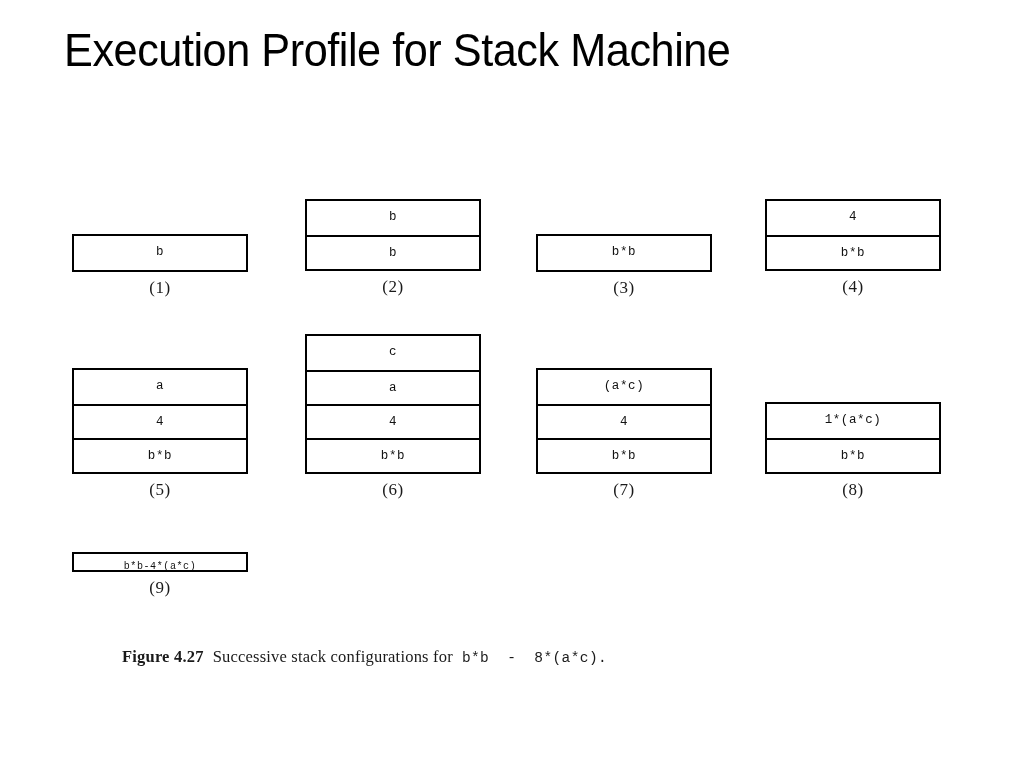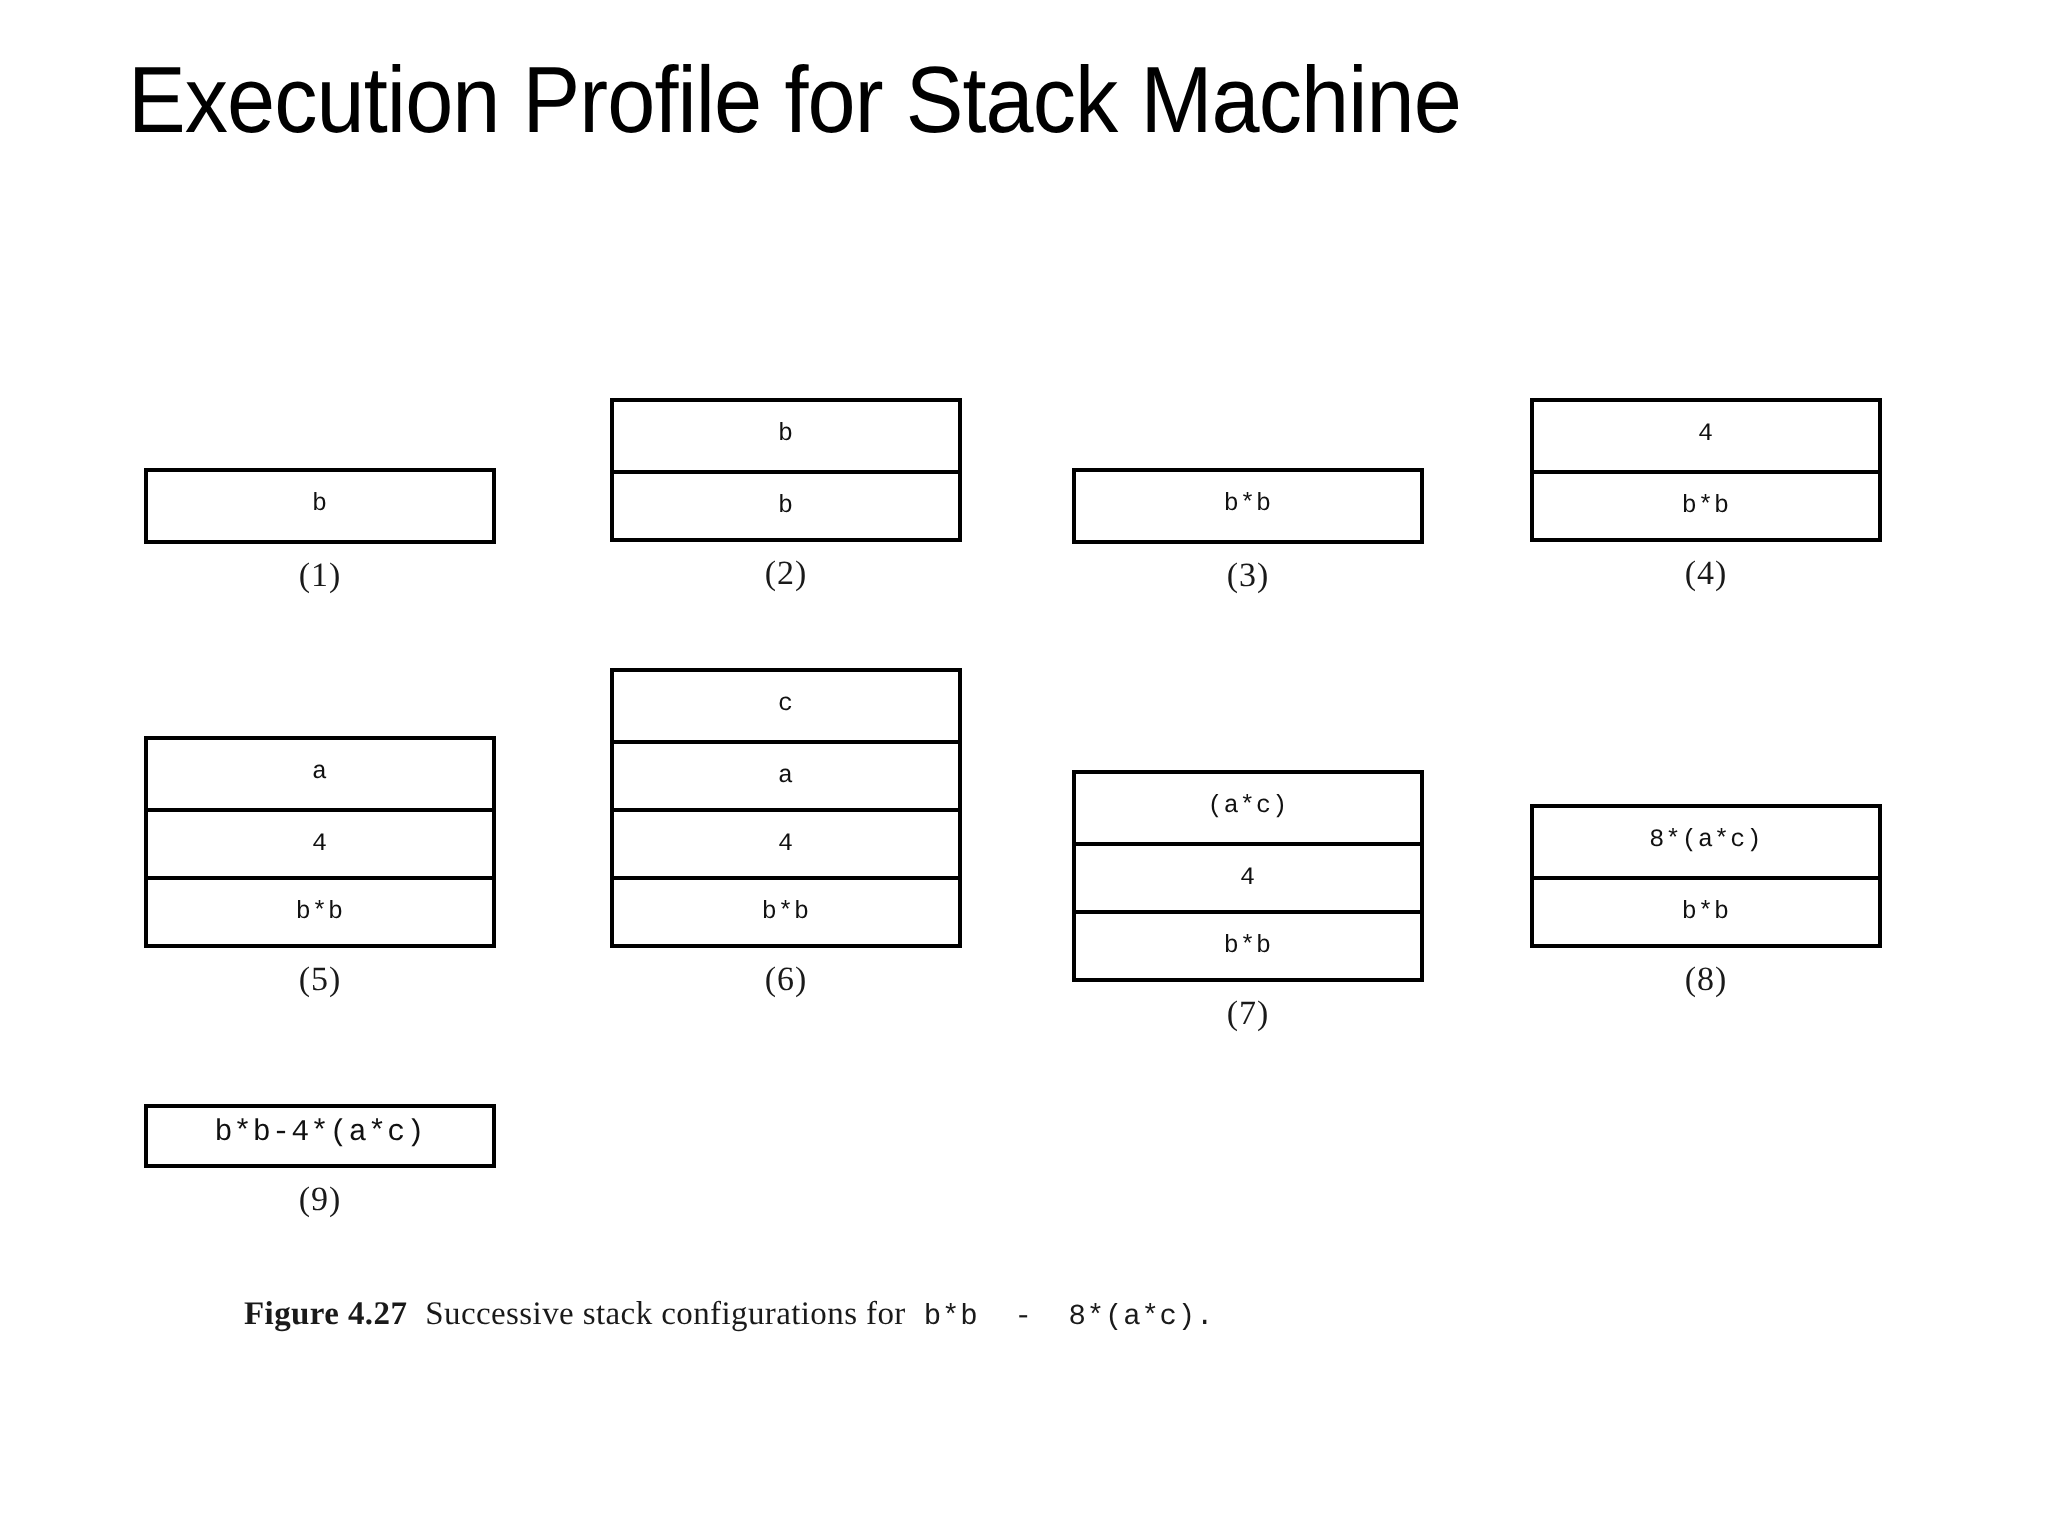--- a/index.html
+++ b/index.html
@@ -67,23 +67,23 @@
     box-sizing: border-box;
     white-space: nowrap;
     overflow: hidden;
   }
   .stack-cell:first-child {
     border-top: none;
   }
 
   
   .stack-box.compact .stack-cell {
-    height: 28px;
+    height: 16px;
     line-height: 26px;
-    font-size: 15px;
+    font-size: 10px;
   }
 
   .stack-label {
     text-align: center;
     font-family: "Liberation Serif", serif;
     font-size: 17px;
     color: #1a1a1a;
     margin-top: 6px;
     letter-spacing: 0.5px;
   }
@@ -162,32 +162,32 @@
   <div class="stack-group" style="left:305px; top:334px;">
     <div class="stack-box">
       <div class="stack-cell">c</div>
       <div class="stack-cell">a</div>
       <div class="stack-cell">4</div>
       <div class="stack-cell">b*b</div>
     </div>
     <div class="stack-label">(6)</div>
   </div>
 
-  <div class="stack-group" style="left:536px; top:385px;">
+  <div class="stack-group" style="left:536px; top:368px;">
     <div class="stack-box">
       <div class="stack-cell">(a*c)</div>
       <div class="stack-cell">4</div>
       <div class="stack-cell">b*b</div>
     </div>
     <div class="stack-label">(7)</div>
   </div>
 
   <div class="stack-group" style="left:765px; top:402px;">
     <div class="stack-box">
-      <div class="stack-cell">8*(a*c)</div>
+      <div class="stack-cell">1*(a*c)</div>
       <div class="stack-cell">b*b</div>
     </div>
     <div class="stack-label">(8)</div>
   </div>
 
   <div class="stack-group" style="left:72px; top:552px;">
     <div class="stack-box compact">
       <div class="stack-cell">b*b-4*(a*c)</div>
     </div>
     <div class="stack-label">(9)</div>

